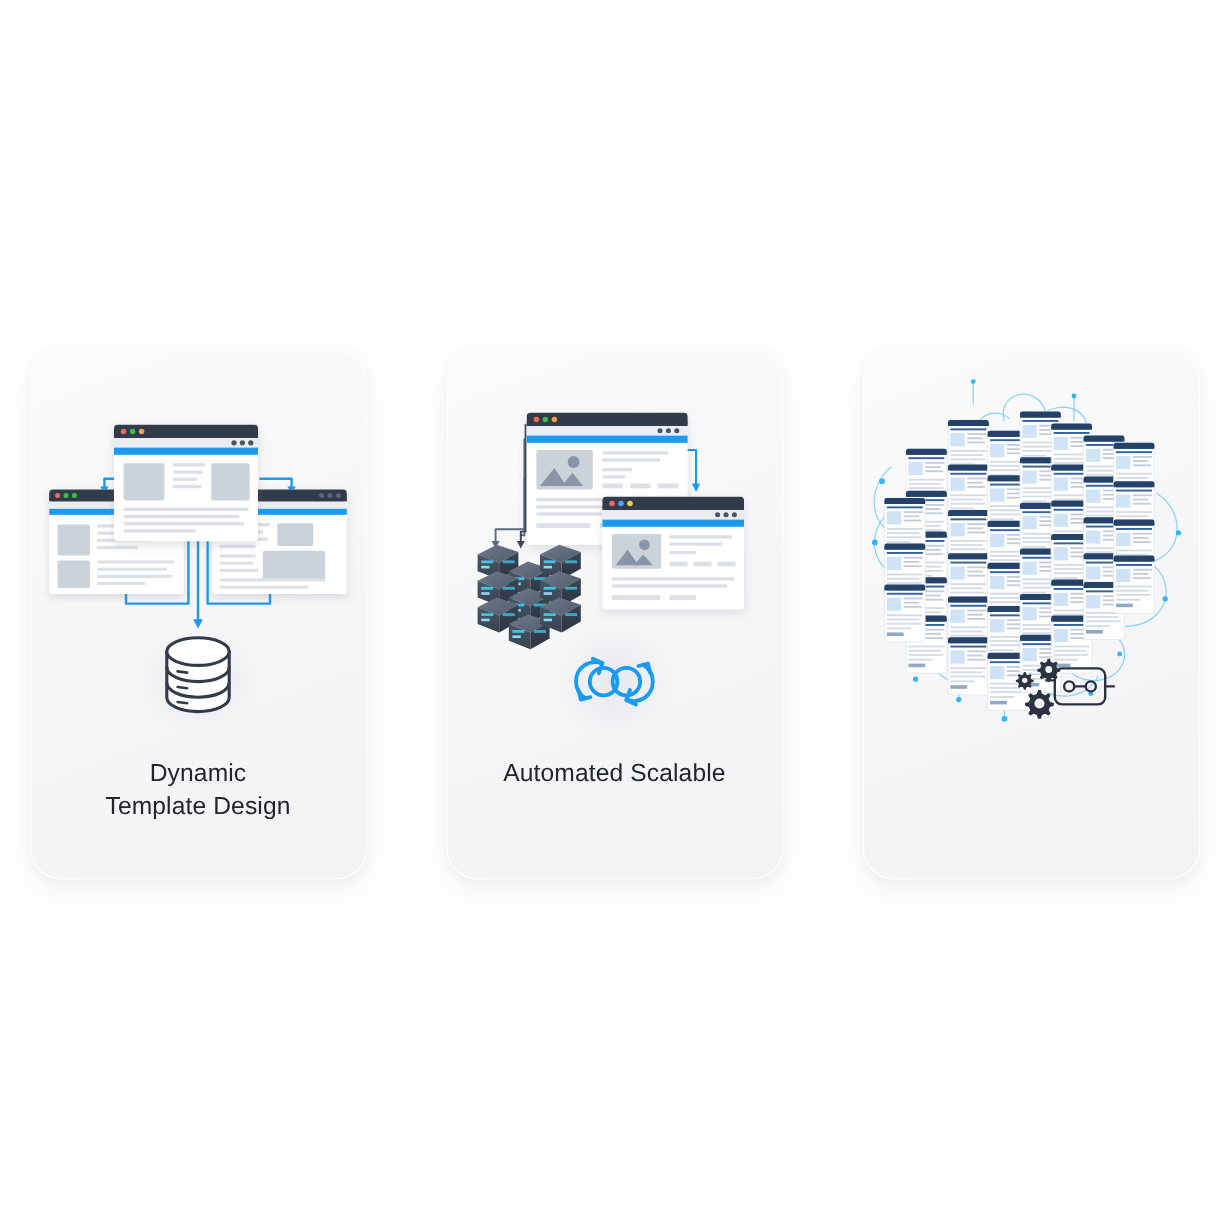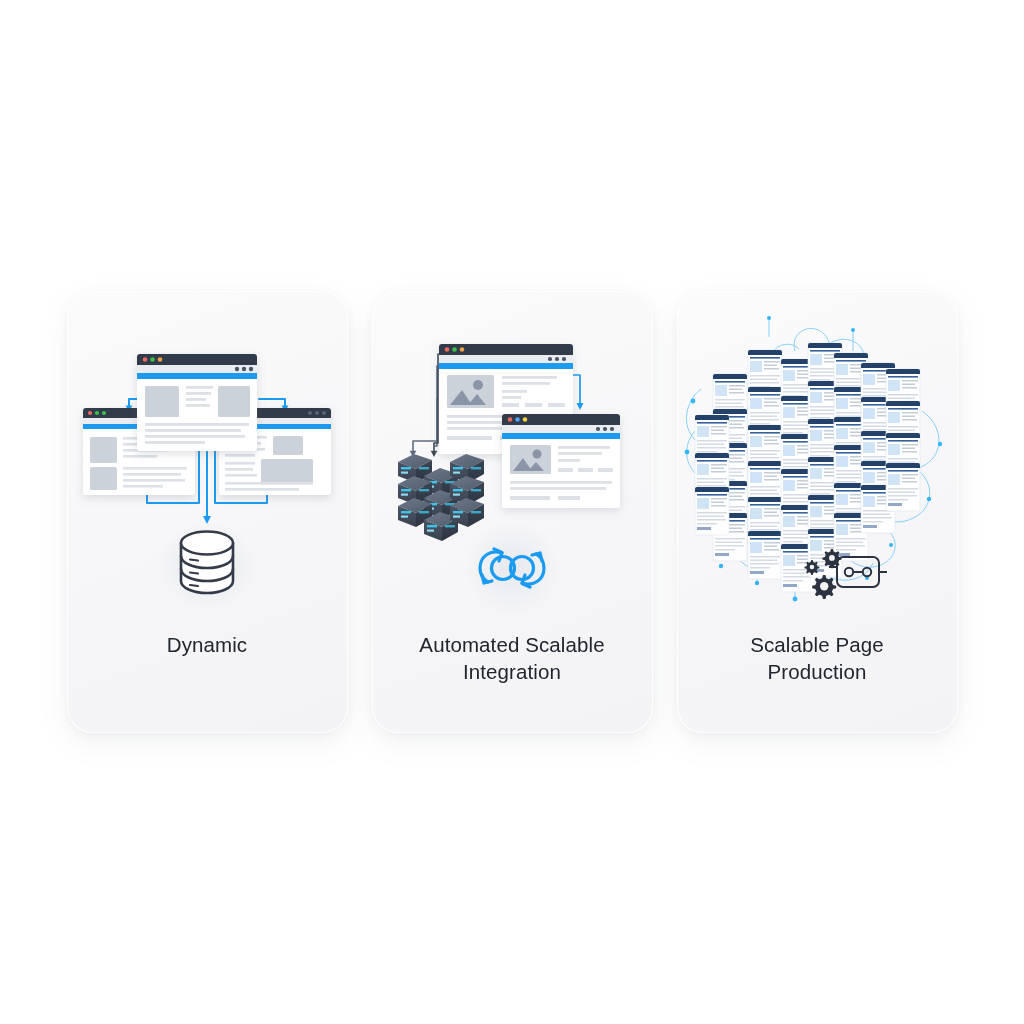--- a/index.html
+++ b/index.html
@@ -14,21 +14,21 @@
     width: 1024px; height: 1024px;
     background: #ffffff;
   }
   .cards-row {
     position: absolute;
     left: 0; top: 0;
     width: 1024px; height: 1024px;
     display: flex;
     align-items: center;
     justify-content: center;
-    gap: 24px;
+    gap: 66px;
   }
   .card {
     position: relative;
     width: 281px;
     height: 442px;
     border-radius: 26px;
     background: linear-gradient(160deg, #fbfbfc 0%, #f6f6f8 55%, #f3f3f6 100%);
     box-shadow: 0 10px 28px rgba(120,126,140,0.10),
                 0 2px 8px rgba(120,126,140,0.06),
                 0 0 0 1px rgba(255,255,255,0.9) inset;
@@ -175,20 +175,21 @@
             <path d="M 114 265 C 114 271.6 125.6 277 140 277 C 154.4 277 166 271.6 166 265" fill="none"></path>
             <path d="M 114 278 C 114 284.6 125.6 290 140 290 C 154.4 290 166 284.6 166 278" fill="none"></path>
             <path d="M 123 268.5 L 131 269.5" stroke-width="2.2"></path>
             <path d="M 123 281.5 L 131 282.5" stroke-width="2.2"></path>
             <path d="M 123 294 L 131 295" stroke-width="2.2"></path>
           </g>
         </svg>
       </div>
       <div class="card-title">
         <span>Dynamic</span>
+        <span class="l2">Template Design</span>
       </div>
     </div>
 
     <div class="card">
       <div class="card-art">
         <svg width="281" height="340" viewBox="0 0 281 340">
           <defs>
             <radialGradient id="glow2" cx="50%" cy="50%" r="50%">
               <stop offset="0%" stop-color="#e2e5eb" stop-opacity="0.8"></stop>
               <stop offset="100%" stop-color="#e2e5eb" stop-opacity="0"></stop>
@@ -379,21 +380,20 @@
             <path d="M 158 296 L 150 292.5 L 153 284"></path>
             <circle cx="131" cy="277" r="11.5"></circle>
             <circle cx="150" cy="277" r="11.5"></circle>
             <path d="M 160 264 L 168 262 L 170 270"></path>
             <path d="M 120 290 L 112 292 L 110 284"></path>
           </g>
         </svg>
       </div>
       <div class="card-title">
         <span>Automated Scalable</span>
-        <span class="l2">Integration</span>
       </div>
     </div>
 
     <div class="card">
       <div class="card-art">
         <svg width="281" height="340" viewBox="0 0 281 340">
           <defs>
             <filter id="blurSoft" x="-20%" y="-20%" width="140%" height="140%">
               <feGaussianBlur stdDeviation="0.45"></feGaussianBlur>
             </filter>
@@ -606,20 +606,16 @@
           <g stroke="#2b3340" stroke-width="2" fill="none">
             <rect x="160" y="266" width="42" height="30" rx="6"></rect>
             <path d="M 152 276 L 160 276"></path>
             <path d="M 202 281 L 210 281"></path>
             <circle cx="172" cy="281" r="4.2"></circle>
             <circle cx="190" cy="281" r="4.2"></circle>
             <path d="M 176 281 L 186 281"></path>
           </g>
         </svg>
       </div>
-      <div class="card-title">
-        <span>Scalable Page</span>
-        <span class="l2">Production</span>
-      </div>
     </div>
 
   </div>
 </div>
 
 </body></html>

